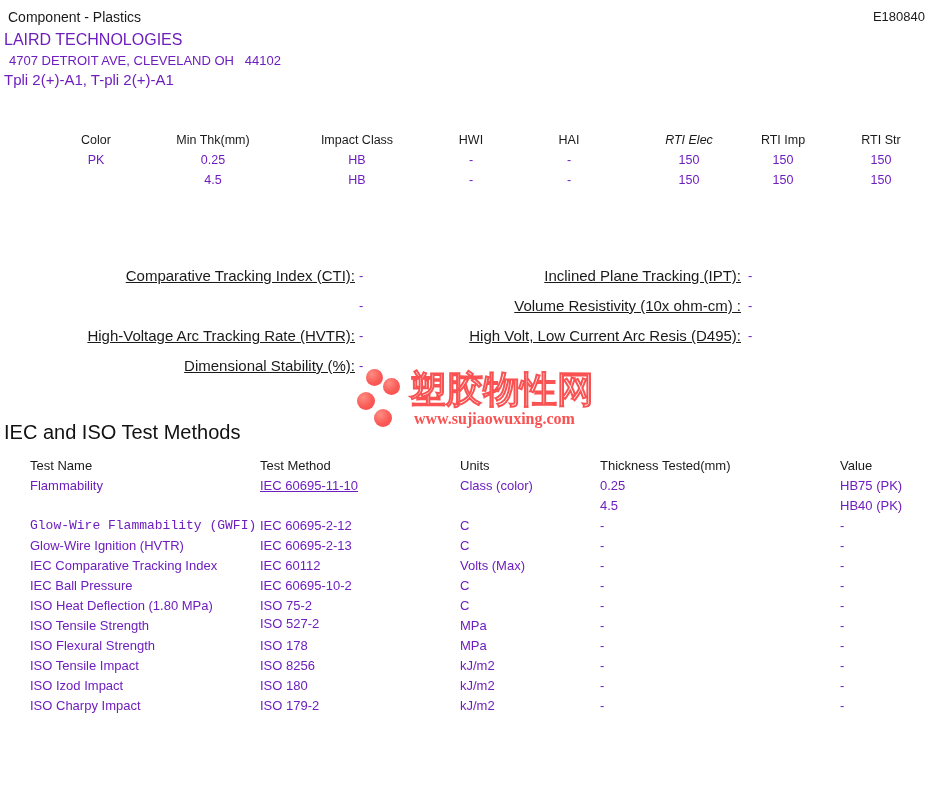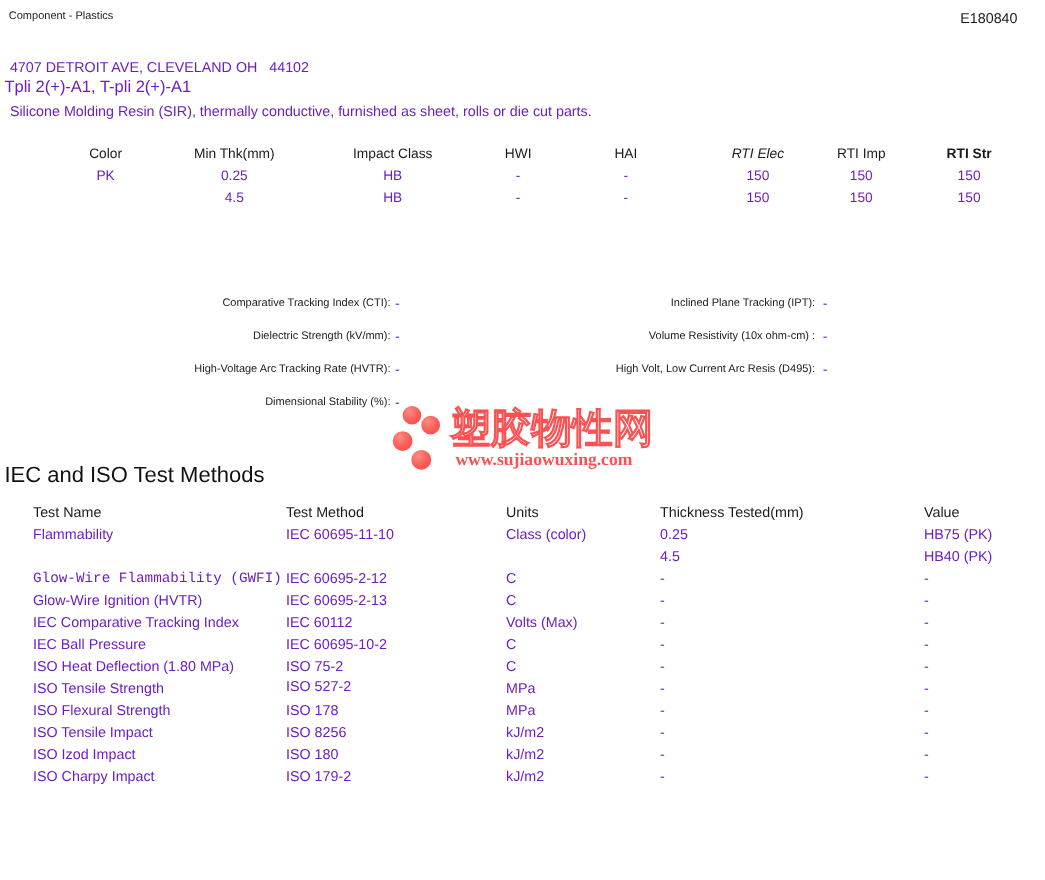--- a/index.html
+++ b/index.html
@@ -11,39 +11,39 @@
   html,body{background:#ffffff;}
   body{
     font-family:"Liberation Sans", sans-serif;
     width:950px;height:800px;overflow:hidden;position:relative;
     color:var(--black);
   }
   .page{position:absolute;left:0;top:0;width:950px;height:800px;background:#fff;}
   .pre{white-space:pre;}
 
   
-  .doc-type{position:absolute;left:8px;top:9px;font-size:10px;color:var(--black);}
+  .doc-type{position:absolute;left:8px;top:9px;font-size:14px;color:var(--black);}
   .file-number{position:absolute;right:25px;top:9px;font-size:13px;color:var(--black);}
 
   
   .company-name{position:absolute;left:4px;top:31px;font-size:16px;color:var(--purple);}
   .company-address{position:absolute;left:9px;top:53px;font-size:13px;color:var(--purple);}
   .product-name{position:absolute;left:4px;top:71px;font-size:15px;color:var(--purple);}
   .product-desc{position:absolute;left:9px;top:93px;font-size:13px;color:var(--purple);}
 
   
   .ratings{position:absolute;left:40px;top:130px;width:898px;}
   .r-row{display:flex;height:20px;line-height:20px;font-size:12.5px;}
   .r-cell{text-align:center;white-space:nowrap;overflow:visible;}
   .r-head .r-cell{color:var(--black);}
   .r-data .r-cell{color:var(--purple);}
 
   
   .properties{position:absolute;left:0;top:0;width:950px;height:390px;}
-  .prop-label{position:absolute;font-size:10px;color:var(--black);white-space:nowrap;height:16px;line-height:16px;}
+  .prop-label{position:absolute;font-size:15px;color:var(--black);white-space:nowrap;height:16px;line-height:16px;text-decoration:underline;}
   .prop-label-left{left:0;width:355px;text-align:right;}
   .prop-label-right{left:400px;width:341px;text-align:right;}
   .prop-value{position:absolute;font-size:13px;color:var(--purple);white-space:nowrap;height:16px;line-height:16px;}
   .prop-value-left{left:359px;}
   .prop-value-right{left:748px;}
 
   
   .watermark{position:absolute;left:0;top:0;}
   .wm-dot{position:absolute;border-radius:50%;
     background:radial-gradient(circle at 35% 30%, #fc8d83 0%, #fa5a56 55%, #f74b4b 100%);}
@@ -63,34 +63,34 @@
   .tm-data{color:var(--purple);}
 </style>
 </head>
 <body>
 
 <div class="page">
 
   <div class="doc-type">Component - Plastics</div>
   <div class="file-number">E180840</div>
 
+  <div class="company-name">LAIRD TECHNOLOGIES</div>
   <div class="company-address pre">4707 DETROIT AVE, CLEVELAND OH   44102</div>
   <div class="product-name">Tpli 2(+)-A1, T-pli 2(+)-A1</div>
-  <div class="product-desc">Silicone Molding Resin (SIR), thermally conductive, furnished as sheet, rolls or die cut parts.</div>
 
   <div class="ratings">
       <div class="r-row r-head">
         <div class="r-cell" style="width: 112px;">Color</div>
         <div class="r-cell" style="width: 122px;">Min Thk(mm)</div>
         <div class="r-cell" style="width: 166px;">Impact Class</div>
         <div class="r-cell" style="width: 62px;">HWI</div>
         <div class="r-cell" style="width: 134px;">HAI</div>
         <div class="r-cell" style="width: 106px; font-style: italic;">RTI Elec</div>
         <div class="r-cell" style="width: 82px;">RTI Imp</div>
-        <div class="r-cell" style="width: 114px; font-weight: bold;">RTI Str</div>
+        <div class="r-cell" style="width: 114px;">RTI Str</div>
       </div>
       <div class="r-row r-data">
         <div class="r-cell" style="width: 112px;">PK</div>
         <div class="r-cell" style="width: 122px;">0.25</div>
         <div class="r-cell" style="width: 166px;">HB</div>
         <div class="r-cell" style="width: 62px;">-</div>
         <div class="r-cell" style="width: 134px;">-</div>
         <div class="r-cell" style="width: 106px;">150</div>
         <div class="r-cell" style="width: 82px;">150</div>
         <div class="r-cell" style="width: 114px;">150</div>
@@ -103,21 +103,20 @@
         <div class="r-cell" style="width: 134px;">-</div>
         <div class="r-cell" style="width: 106px;">150</div>
         <div class="r-cell" style="width: 82px;">150</div>
         <div class="r-cell" style="width: 114px;">150</div>
       </div>
     </div>
 
   <div class="properties">
       <div class="prop-label prop-label-left" style="top: 268px;">Comparative Tracking Index (CTI):</div>
       <div class="prop-value prop-value-left" style="top: 268px;">-</div>
-      <div class="prop-label prop-label-left" style="top: 298px;">Dielectric Strength (kV/mm):</div>
       <div class="prop-value prop-value-left" style="top: 298px;">-</div>
       <div class="prop-label prop-label-left" style="top: 328px;">High-Voltage Arc Tracking Rate (HVTR):</div>
       <div class="prop-value prop-value-left" style="top: 328px;">-</div>
       <div class="prop-label prop-label-left" style="top: 358px;">Dimensional Stability (%):</div>
       <div class="prop-value prop-value-left" style="top: 358px;">-</div>
       <div class="prop-label prop-label-right" style="top: 268px;">Inclined Plane Tracking (IPT):</div>
       <div class="prop-value prop-value-right" style="top: 268px;">-</div>
       <div class="prop-label prop-label-right" style="top: 298px;">Volume Resistivity (10x ohm-cm) :</div>
       <div class="prop-value prop-value-right" style="top: 298px;">-</div>
       <div class="prop-label prop-label-right" style="top: 328px;">High Volt, Low Current Arc Resis (D495):</div>
@@ -135,21 +134,21 @@
 
   <div class="section-title">IEC and ISO Test Methods</div>
 
   <div class="test-table">
       <div class="tm-cell tm-head" style="left: 30px; top: 458px;">Test Name</div>
       <div class="tm-cell tm-head" style="left: 260px; top: 458px;">Test Method</div>
       <div class="tm-cell tm-head" style="left: 460px; top: 458px;">Units</div>
       <div class="tm-cell tm-head" style="left: 600px; top: 458px;">Thickness Tested(mm)</div>
       <div class="tm-cell tm-head" style="left: 840px; top: 458px;">Value</div>
       <div class="tm-cell tm-data" style="left: 30px; top: 478px;">Flammability</div>
-      <div class="tm-cell tm-data" style="left: 260px; top: 478px;">IEC 60695-11-10</div>
+      <div class="tm-cell tm-data" style="left: 260px; top: 478px; text-decoration: underline;">IEC 60695-11-10</div>
       <div class="tm-cell tm-data" style="left: 460px; top: 478px;">Class (color)</div>
       <div class="tm-cell tm-data" style="left: 600px; top: 478px;">0.25</div>
       <div class="tm-cell tm-data" style="left: 840px; top: 478px;">HB75 (PK)</div>
       <div class="tm-cell tm-data" style="left: 30px; top: 498px;"></div>
       <div class="tm-cell tm-data" style="left: 260px; top: 498px;"></div>
       <div class="tm-cell tm-data" style="left: 460px; top: 498px;"></div>
       <div class="tm-cell tm-data" style="left: 600px; top: 498px;">4.5</div>
       <div class="tm-cell tm-data" style="left: 840px; top: 498px;">HB40 (PK)</div>
       <div class="tm-cell tm-data" style="left: 30px; top: 518px; font-family: Liberation Mono, monospace;">Glow-Wire Flammability (GWFI)</div>
       <div class="tm-cell tm-data" style="left: 260px; top: 518px;">IEC 60695-2-12</div>

